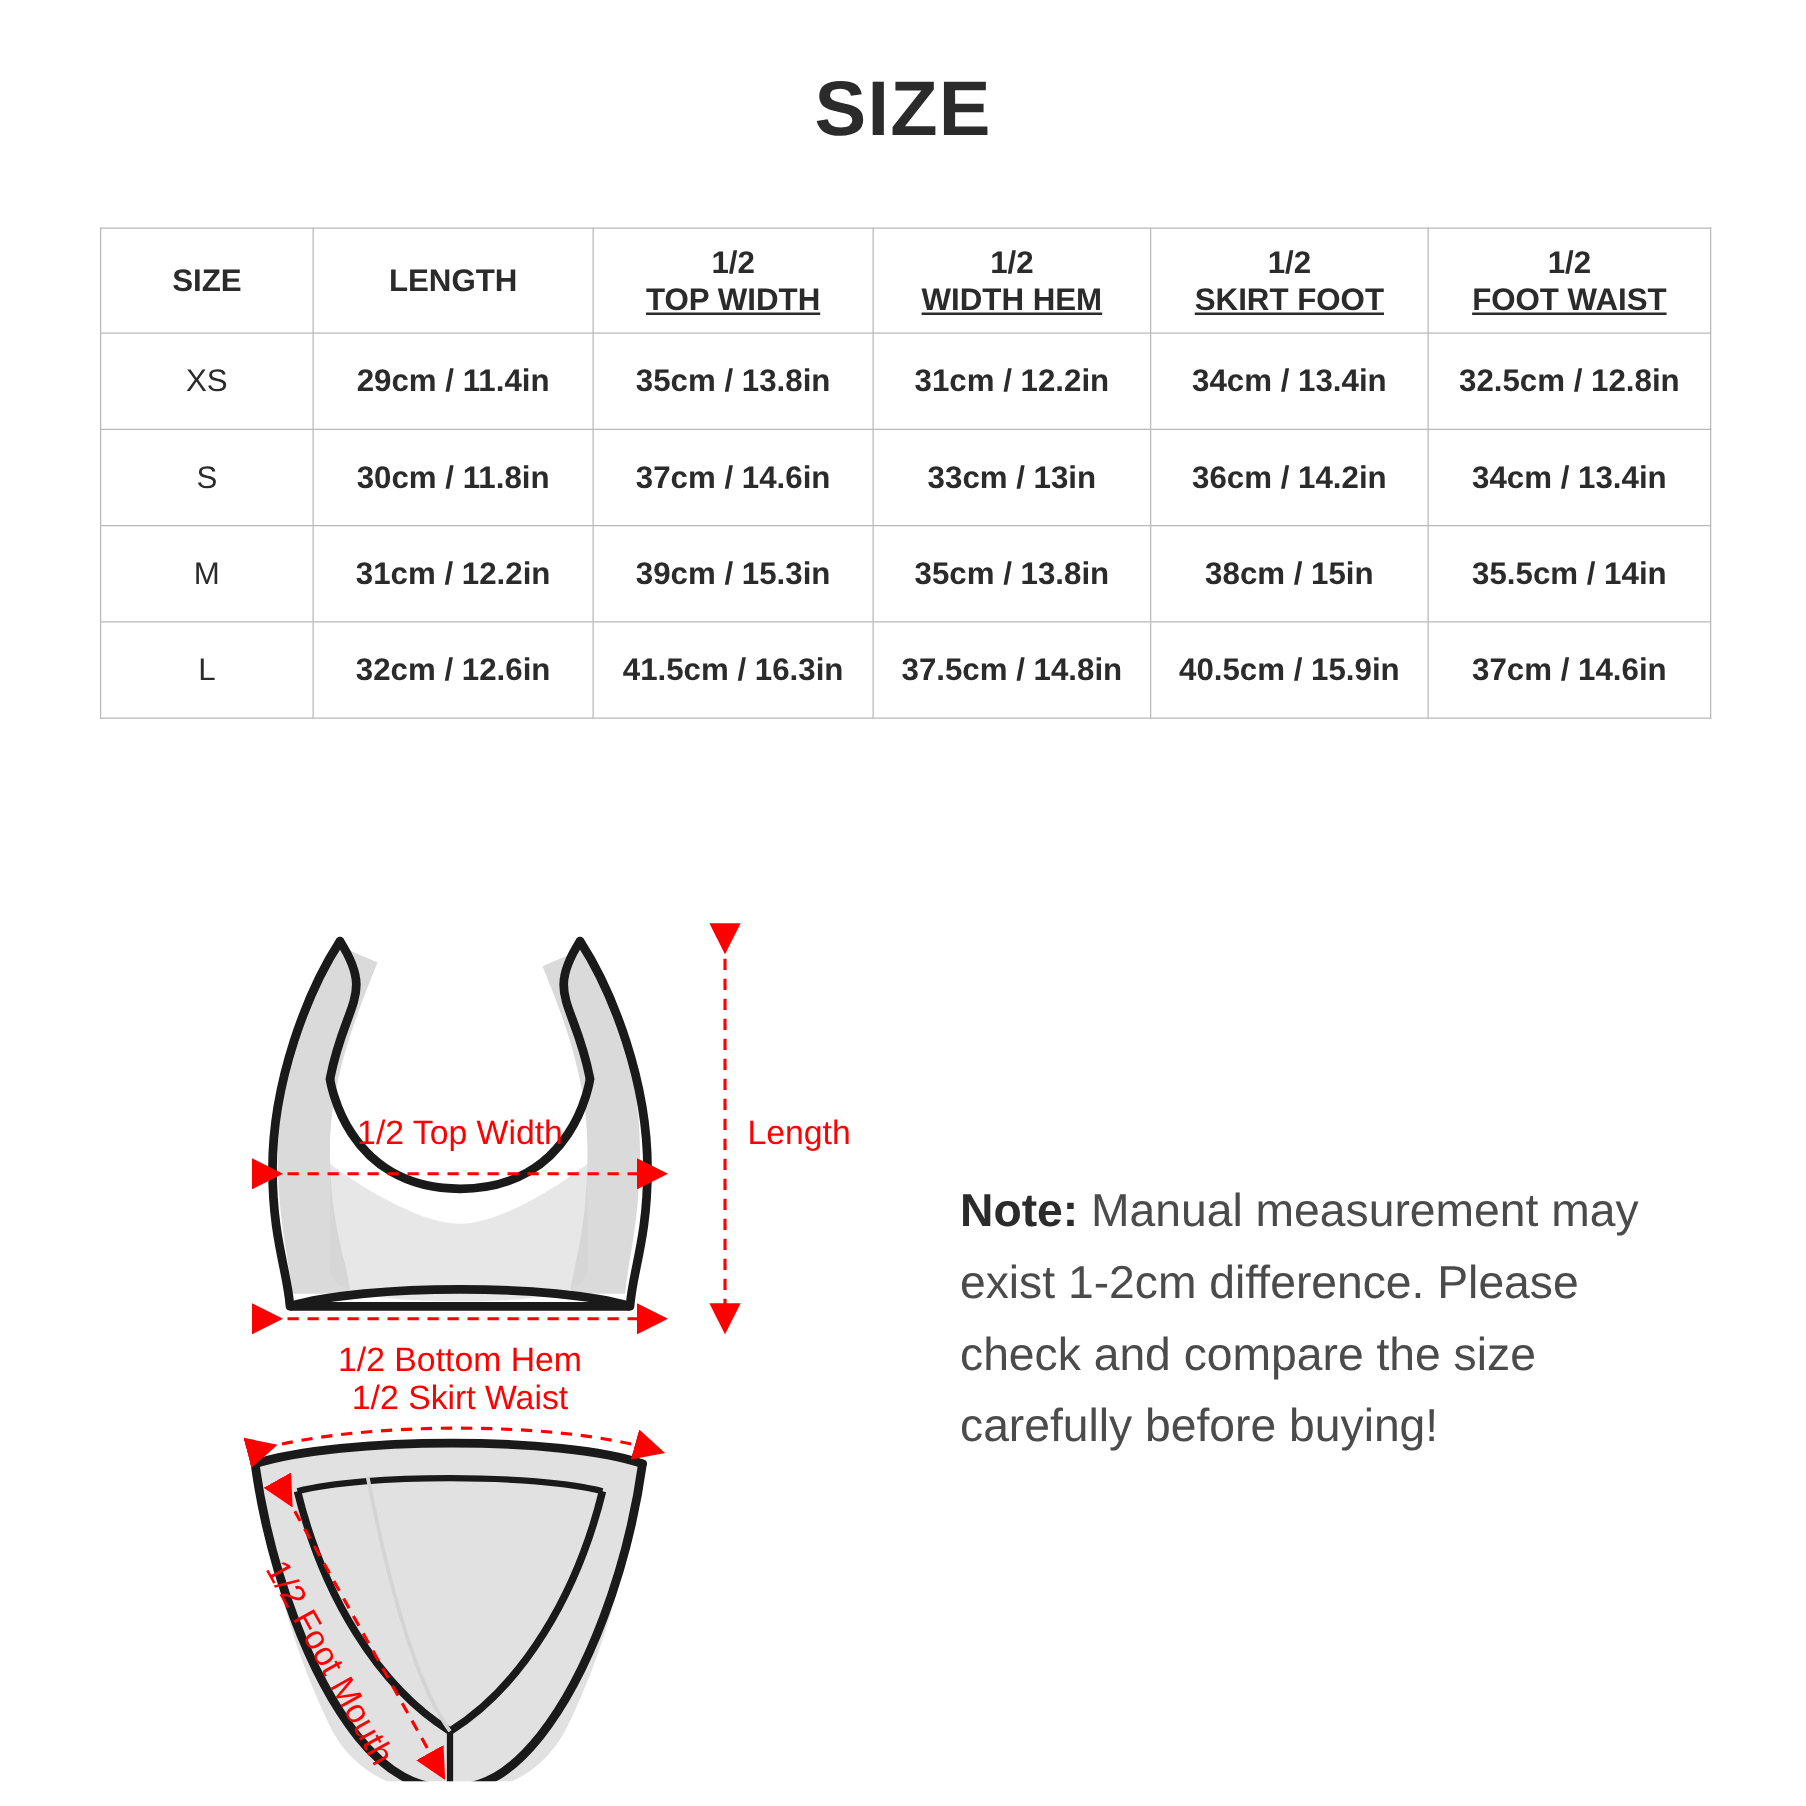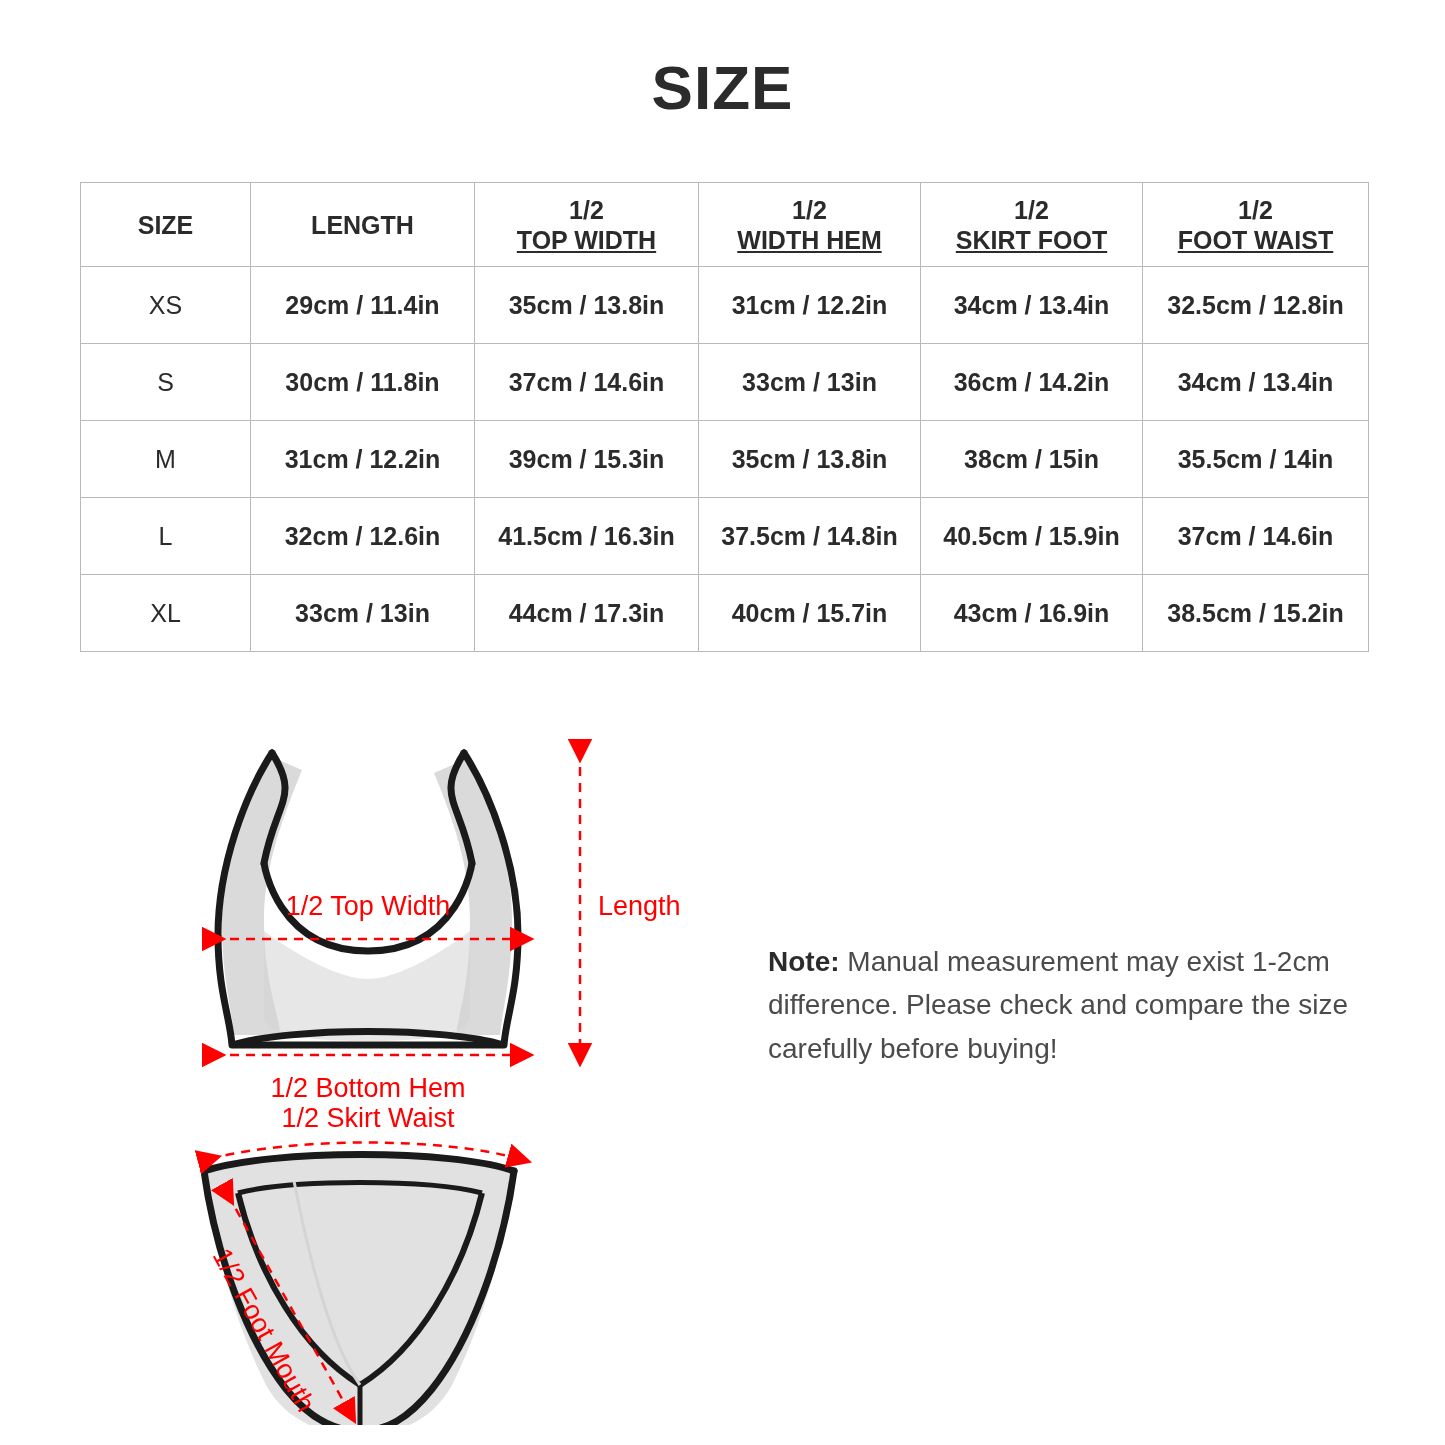--- a/index.html
+++ b/index.html
@@ -77,21 +77,21 @@
     height: 690px;
   }
   .diagram svg { display: block; }
 
   
   .note {
     position: absolute;
     left: 768px;
     top: 940px;
     width: 600px;
-    font-size: 28px;
+    font-size: 37px;
     line-height: 1.55;
     color: #4b4b4b;
   }
   .note b {
     color: #2b2b2b;
     font-weight: bold;
   }
 </style>
 </head>
 <body>
@@ -160,28 +160,20 @@
         <td>35.5cm / 14in</td>
       </tr>
       <tr>
         <td class="size-col">L</td>
         <td>32cm / 12.6in</td>
         <td>41.5cm / 16.3in</td>
         <td>37.5cm / 14.8in</td>
         <td>40.5cm / 15.9in</td>
         <td>37cm / 14.6in</td>
       </tr>
-      <tr>
-        <td class="size-col">XL</td>
-        <td>33cm / 13in</td>
-        <td>44cm / 17.3in</td>
-        <td>40cm / 15.7in</td>
-        <td>43cm / 16.9in</td>
-        <td>38.5cm / 15.2in</td>
-      </tr>
     </tbody>
   </table>
 </div>
 
 <div class="diagram">
   <svg width="560" height="690" viewBox="0 0 560 690" xmlns="http://www.w3.org/2000/svg">
     <defs>
       <marker id="arrHead" markerWidth="10" markerHeight="10" refX="5" refY="5" orient="auto">
         <path d="M0,0 L10,5 L0,10 z" fill="#ff0000"></path>
       </marker>

